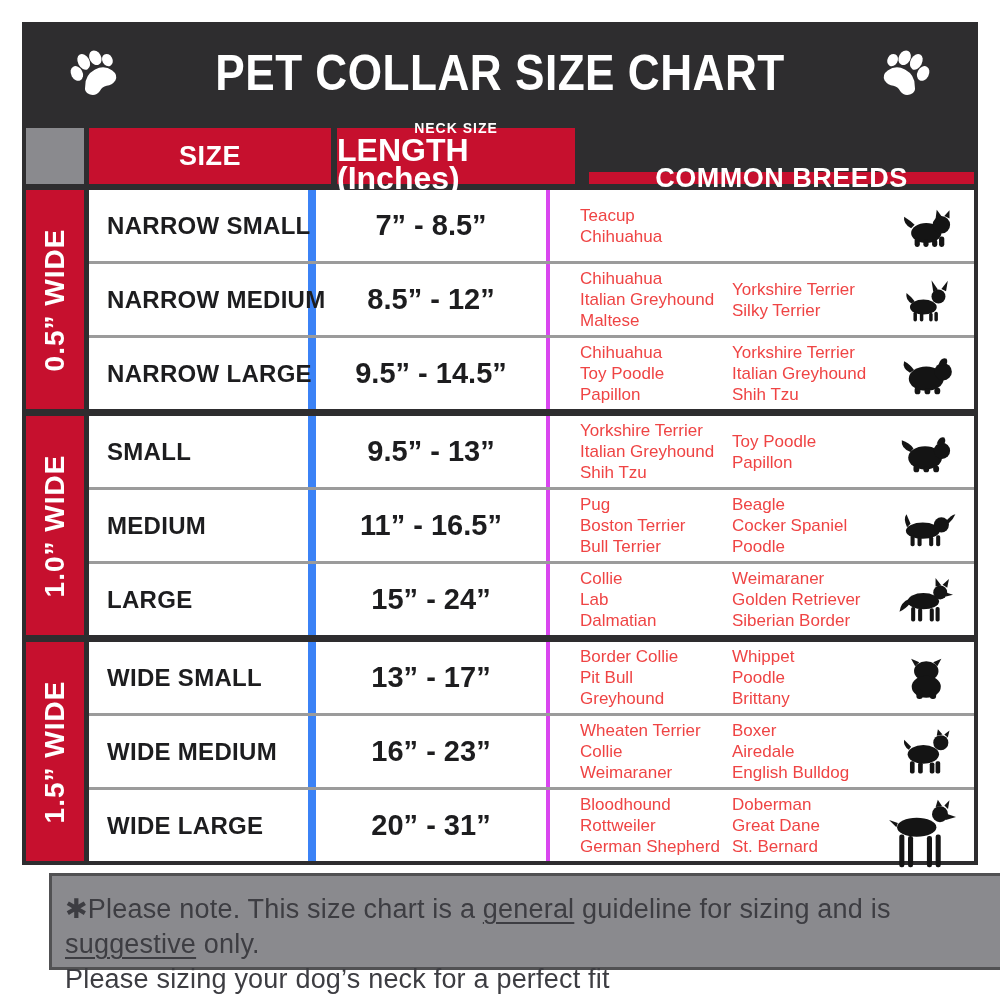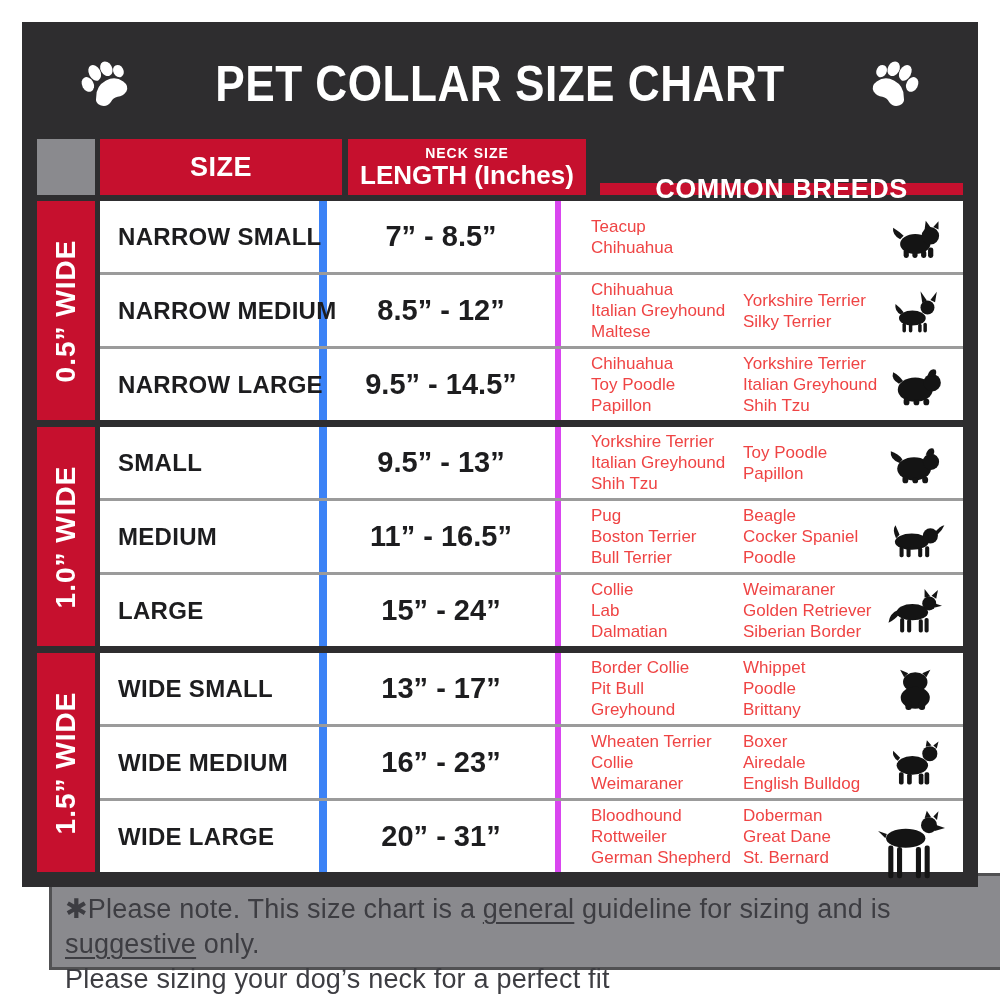--- a/index.html
+++ b/index.html
@@ -6,21 +6,21 @@
   body {
     width:1000px; height:1000px; background:#ffffff;
     font-family:"Liberation Sans", sans-serif;
     position:relative; overflow:hidden;
     -webkit-font-smoothing:antialiased;
   }
 
   
   .frame {
     position:absolute; left:22px; top:22px; width:956px;
-    background:#2e2d2f; padding:15px; box-sizing:border-box;
+    background:#2e2d2f; padding:4px; box-sizing:border-box;
     z-index:2;
   }
 
   
   .titlebar { height:94px; display:flex; align-items:center; padding:0 36px; }
   .title {
     flex:1; text-align:center; color:#ffffff;
     font-size:46px; font-weight:700; letter-spacing:0.5px;
     transform:scale(0.96,1.08); white-space:nowrap;
   }
@@ -32,21 +32,21 @@
   .th {
     background:#c6102e; color:#ffffff; font-weight:700;
     display:flex; flex-direction:column; align-items:center; justify-content:center;
     box-sizing:border-box;
   }
   .th-spacer { width:58px; background:#8a8a8e; margin-right:5px; }
   .th-size   { width:242px; margin-right:6px; font-size:27px; letter-spacing:0.5px; }
   .th-len    { width:238px; margin-right:14px; }
   .th-breeds { flex:1; font-size:27px; letter-spacing:0.5px;margin-top:44px; }
   .neck-small { font-size:14px; letter-spacing:1px; line-height:16px; }
-  .neck-large { font-size:26px; line-height:28px; }
+  .neck-large { font-size:32px; line-height:28px; }
 
   
   .group { display:flex; }
   .group + .group { margin-top:7px; }
   .vlabel {
     width:58px; background:#c6102e; margin-right:5px;
     display:flex; align-items:center; justify-content:center; overflow:visible;
   }
   .vlabel span {
     transform:rotate(-90deg); white-space:nowrap; color:#ffffff;
@@ -57,21 +57,21 @@
   .row + .row { border-top:3px solid #9b9b9b; }
 
   .cell { box-sizing:border-box; }
   .c-size {
     width:227px; border-right:8px solid #3b82f6;
     display:flex; align-items:center; padding-left:18px;
     font-size:24px; font-weight:700; color:#1d1d1f; letter-spacing:0.3px;
     white-space:nowrap;
   }
   .c-len {
-    width:234px; border-right:6px solid #d946ef;
+    width:234px; border-right:4px solid #d946ef;
     display:flex; align-items:center; justify-content:center;
     font-size:29px; font-weight:700; color:#1d1d1f; white-space:nowrap;
   }
   .c-breeds {
     flex:1; display:flex; align-items:center;
     padding-left:30px; position:relative;
   }
   .bcol {
     width:152px; display:flex; flex-direction:column; justify-content:center;
     font-size:17px; color:#ef4444; line-height:21px;

